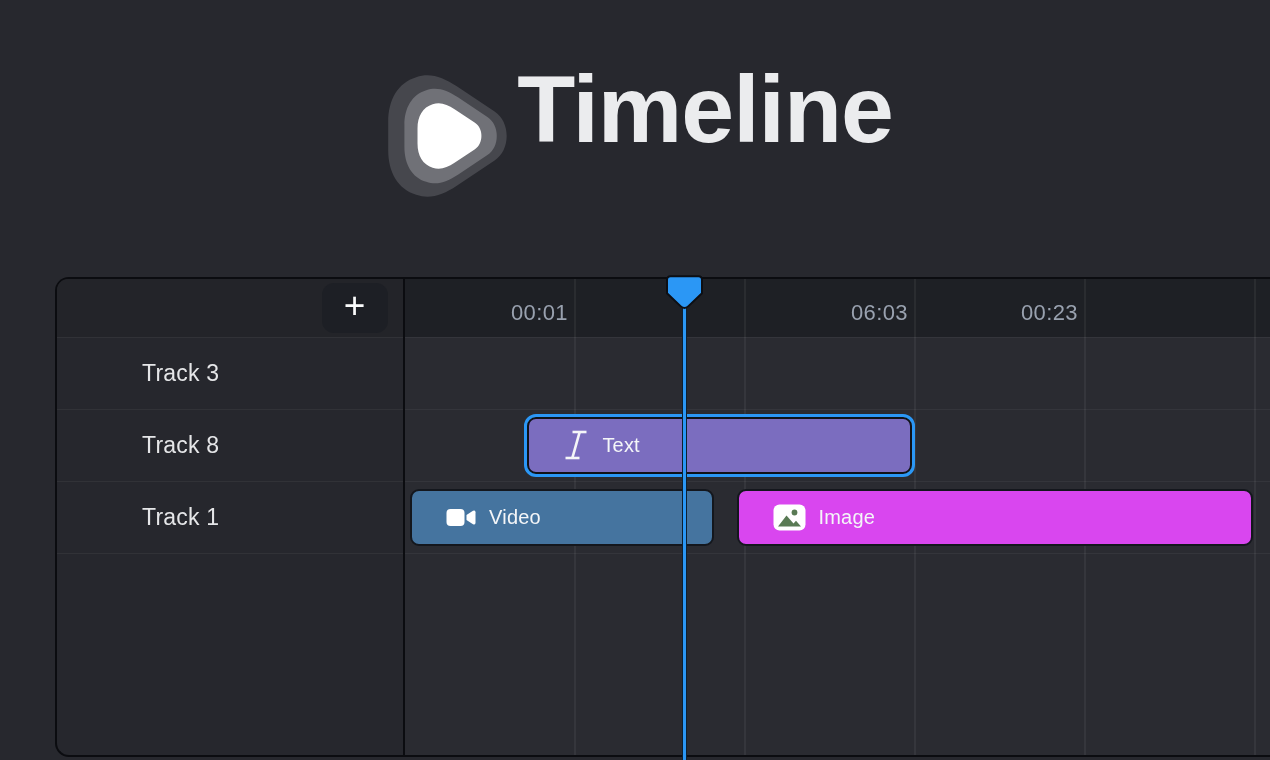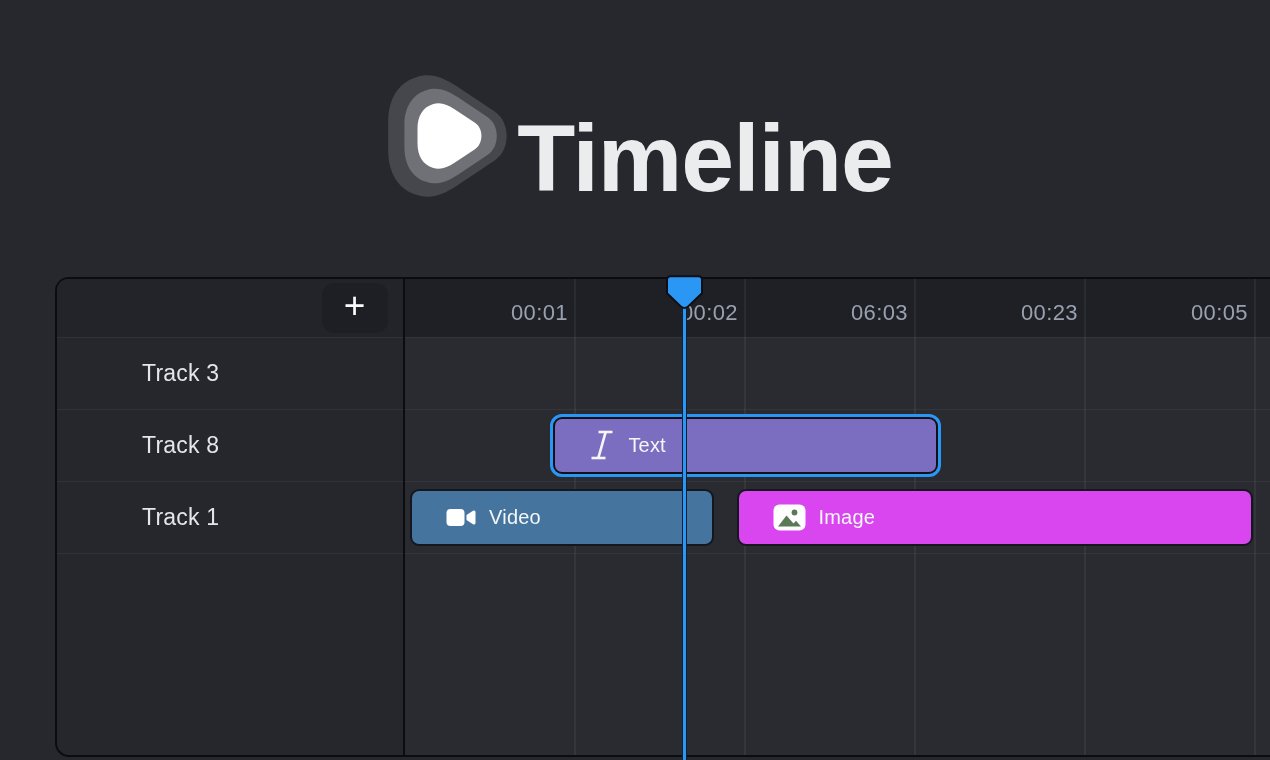--- a/index.html
+++ b/index.html
@@ -4,21 +4,21 @@
 <style>
   html,body{margin:0;padding:0;}
   body{
     width:1270px;height:760px;overflow:hidden;position:relative;
     background:#27282e;
     font-family:"Liberation Sans","DejaVu Sans",sans-serif;
     -webkit-font-smoothing:antialiased;
   }
   
   .app-header{position:absolute;top:62px;left:0;width:100%;
-    display:flex;align-items:flex-end;justify-content:center;}
+    display:flex;align-items:flex-start;justify-content:center;}
   .app-logo{width:140px;height:140px;flex:0 0 auto;margin-top:4px;}
   .app-title{font-size:95px;font-weight:bold;color:#ebecee;letter-spacing:-1px;line-height:1;}
   
   .panel{position:absolute;left:55px;top:277px;width:1245px;height:480px;
     background:#26272d;border:2.5px solid #0b0c10;border-right:none;
     border-radius:14px 0 0 14px;box-sizing:border-box;}
   .panel-inner{position:relative;width:100%;height:100%;}
   .ruler-strip{position:absolute;left:348px;top:0;right:0;height:58px;background:#1e2025;}
   .tracks-strip{position:absolute;left:348px;top:58px;right:0;bottom:0;background:#2a2b31;}
   .corner-cell{position:absolute;left:0;top:0;width:345.5px;height:58px;
@@ -35,21 +35,21 @@
   .h-sep{position:absolute;left:0;right:0;height:1px;background:rgba(255,255,255,0.05);z-index:1;}
   .v-grid{position:absolute;top:0;bottom:0;width:1.5px;background:rgba(255,255,255,0.055);}
   .ruler-label{position:absolute;top:0;height:58px;width:90px;box-sizing:border-box;
     display:flex;align-items:flex-end;justify-content:flex-end;padding-bottom:11px;
     font-size:22px;color:#99a1af;letter-spacing:0.4px;}
   
   .clips-layer{position:absolute;left:0;top:0;right:0;bottom:0;}
   .clip{position:absolute;height:57px;border-radius:9px;border:2px solid #14171d;
     box-sizing:border-box;display:flex;align-items:center;gap:13px;
     padding-left:34px;z-index:2;cursor:pointer;}
-  .clip.selected{outline:3.5px solid #2b97f5;outline-offset:0px;border-color:#101218;z-index:3;margin-left:26px;}
+  .clip.selected{outline:3.5px solid #2b97f5;outline-offset:0px;border-color:#101218;z-index:3;}
   .clip-icon{display:flex;align-items:center;flex:0 0 auto;}
   .clip-label{font-size:20px;color:#f4f6f8;letter-spacing:0.2px;}
   
   .playhead-line{position:absolute;top:26px;height:457px;width:3px;background:#2b97f5;
     border-left:1px solid rgba(8,10,14,0.85);border-right:1px solid rgba(8,10,14,0.85);
     box-sizing:content-box;z-index:5;}
   .playhead-marker{position:absolute;top:-4px;width:37px;height:35px;z-index:6;cursor:grab;}
 </style>
 </head>
 <body>
@@ -136,18 +136,16 @@
         </div>
       </div>
 
     <div id="playhead">
       <div class="playhead-line" id="playhead-line" style="left: 625.15px;"></div>
       <svg class="playhead-marker" id="playhead-marker" viewBox="0 0 37 35" style="left: 609.15px;">
         <path d="M4.5 1.25 H32.5 C34.7 1.25 36 2.6 36 4.75 V18.2 L22.2 31.4 C20.1 33.4 16.9 33.4 14.8 31.4 L1 18.2 V4.75 C1 2.6 2.3 1.25 4.5 1.25 Z" fill="#2b97f5" stroke="#0d0f14" stroke-width="2"></path>
       </svg>
     </div>
   <div class="ruler-label" style="left: 421px; position: absolute;">00:01</div>
-      <div class="ruler-label" style="left: 591px; position: absolute;">00:02</div>
       <div class="ruler-label" style="left: 761px; position: absolute;">06:03</div>
       <div class="ruler-label" style="left: 931px; position: absolute;">00:23</div>
-      <div class="ruler-label" style="left: 1101px; position: absolute;">00:05</div>
     </div>
 </div>
 
 </body></html>

